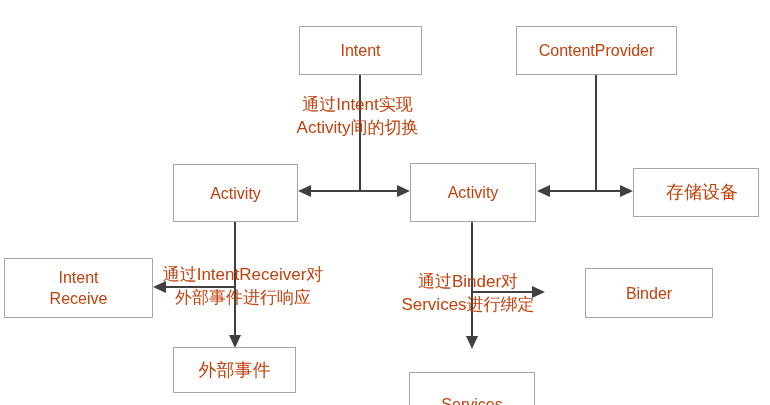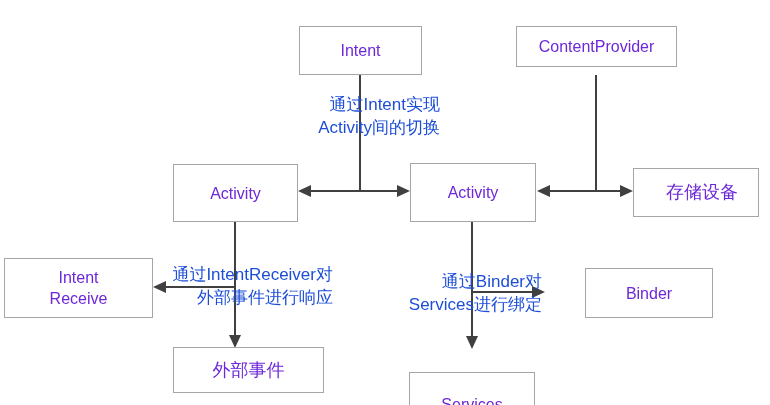--- a/index.html
+++ b/index.html
@@ -13,21 +13,21 @@
     width: 770px;
     height: 405px;
     background: #ffffff;
     overflow: hidden;
   }
   .box {
     position: absolute;
     box-sizing: border-box;
     border: 1px solid #a6a6a6;
     background: #ffffff;
-    color: #6d28d9;
+    color: #c2410c;
     display: flex;
     align-items: center;
     justify-content: center;
     text-align: center;
     font-size: 16px;
     line-height: 21px;
     white-space: pre-line;
     z-index: 3;
   }
   .box.cjk { font-size: 18px; }
@@ -52,36 +52,36 @@
     border-bottom: 6px solid transparent;
     border-right: 13px solid #404040;
   }
   .arrow-down {
     border-left: 6px solid transparent;
     border-right: 6px solid transparent;
     border-top: 13px solid #404040;
   }
   .note {
     position: absolute;
-    color: #1d4ed8;
+    color: #c2410c;
     font-size: 17px;
     line-height: 23px;
-    text-align: right;
+    text-align: center;
     white-space: pre-line;
     z-index: 4;
   }
   
   #box-intent          { left: 299px; top: 26px;  width: 123px; height: 49px; }
-  #box-contentprovider { left: 516px; top: 26px;  width: 161px; height: 41px; }
+  #box-contentprovider { left: 516px; top: 26px;  width: 161px; height: 49px; }
   #box-activity-left   { left: 173px; top: 164px; width: 125px; height: 58px; }
   #box-activity-right  { left: 410px; top: 163px; width: 126px; height: 59px; }
   #box-storage         { left: 633px; top: 168px; width: 126px; height: 49px; padding-left: 12px; }
   #box-intent-receive  { left: 4px;   top: 258px; width: 149px; height: 60px; }
   #box-binder          { left: 545px; top: 268px; width: 128px; height: 50px; margin-left: 40px; }
-  #box-external-event  { left: 173px; top: 347px; width: 151px; height: 46px; text-align: right; }
+  #box-external-event  { left: 173px; top: 347px; width: 123px; height: 46px; text-align: right; }
   #box-services        { left: 409px; top: 348px; width: 126px; height: 64px; margin-top: 24px; }
   
   #vline-intent        { left: 359px; top: 75px;  width: 2px;  height: 117px; }
   #vline-cp            { left: 595px; top: 75px;  width: 2px;  height: 117px; }
   #hline-act-act       { left: 309px; top: 190px; width: 90px; height: 2px; }
   #ah-actact-left      { left: 298px; top: 185px; }
   #ah-actact-right     { left: 397px; top: 185px; }
   #hline-act-storage   { left: 549px; top: 190px; width: 72px; height: 2px; }
   #ah-storage-left     { left: 537px; top: 185px; }
   #ah-storage-right    { left: 620px; top: 185px; }

